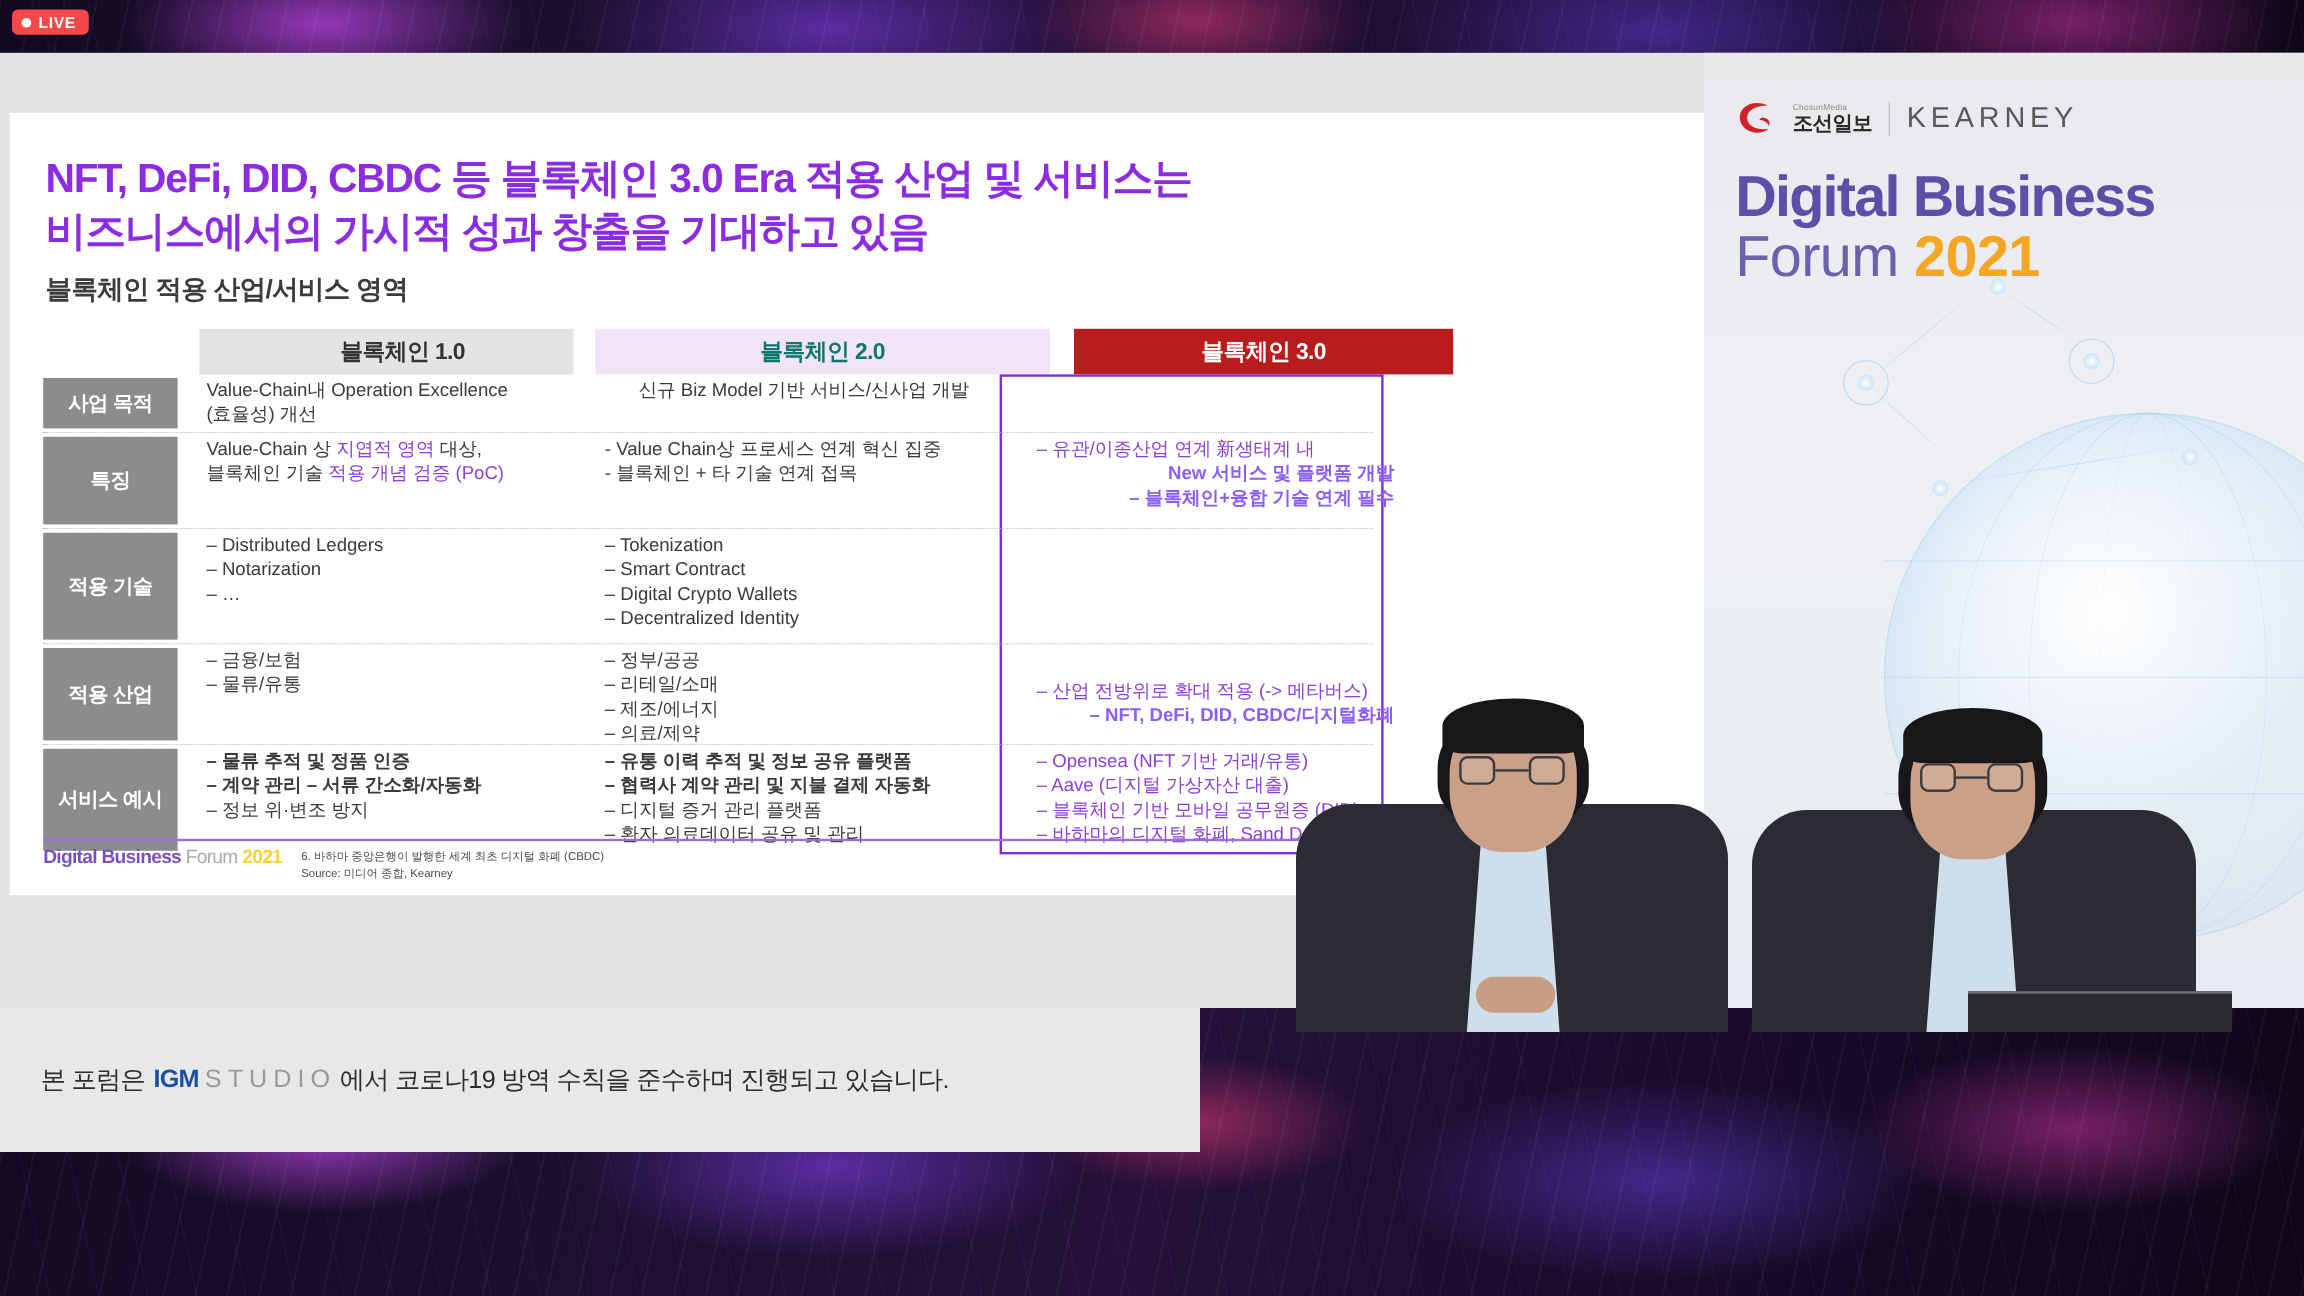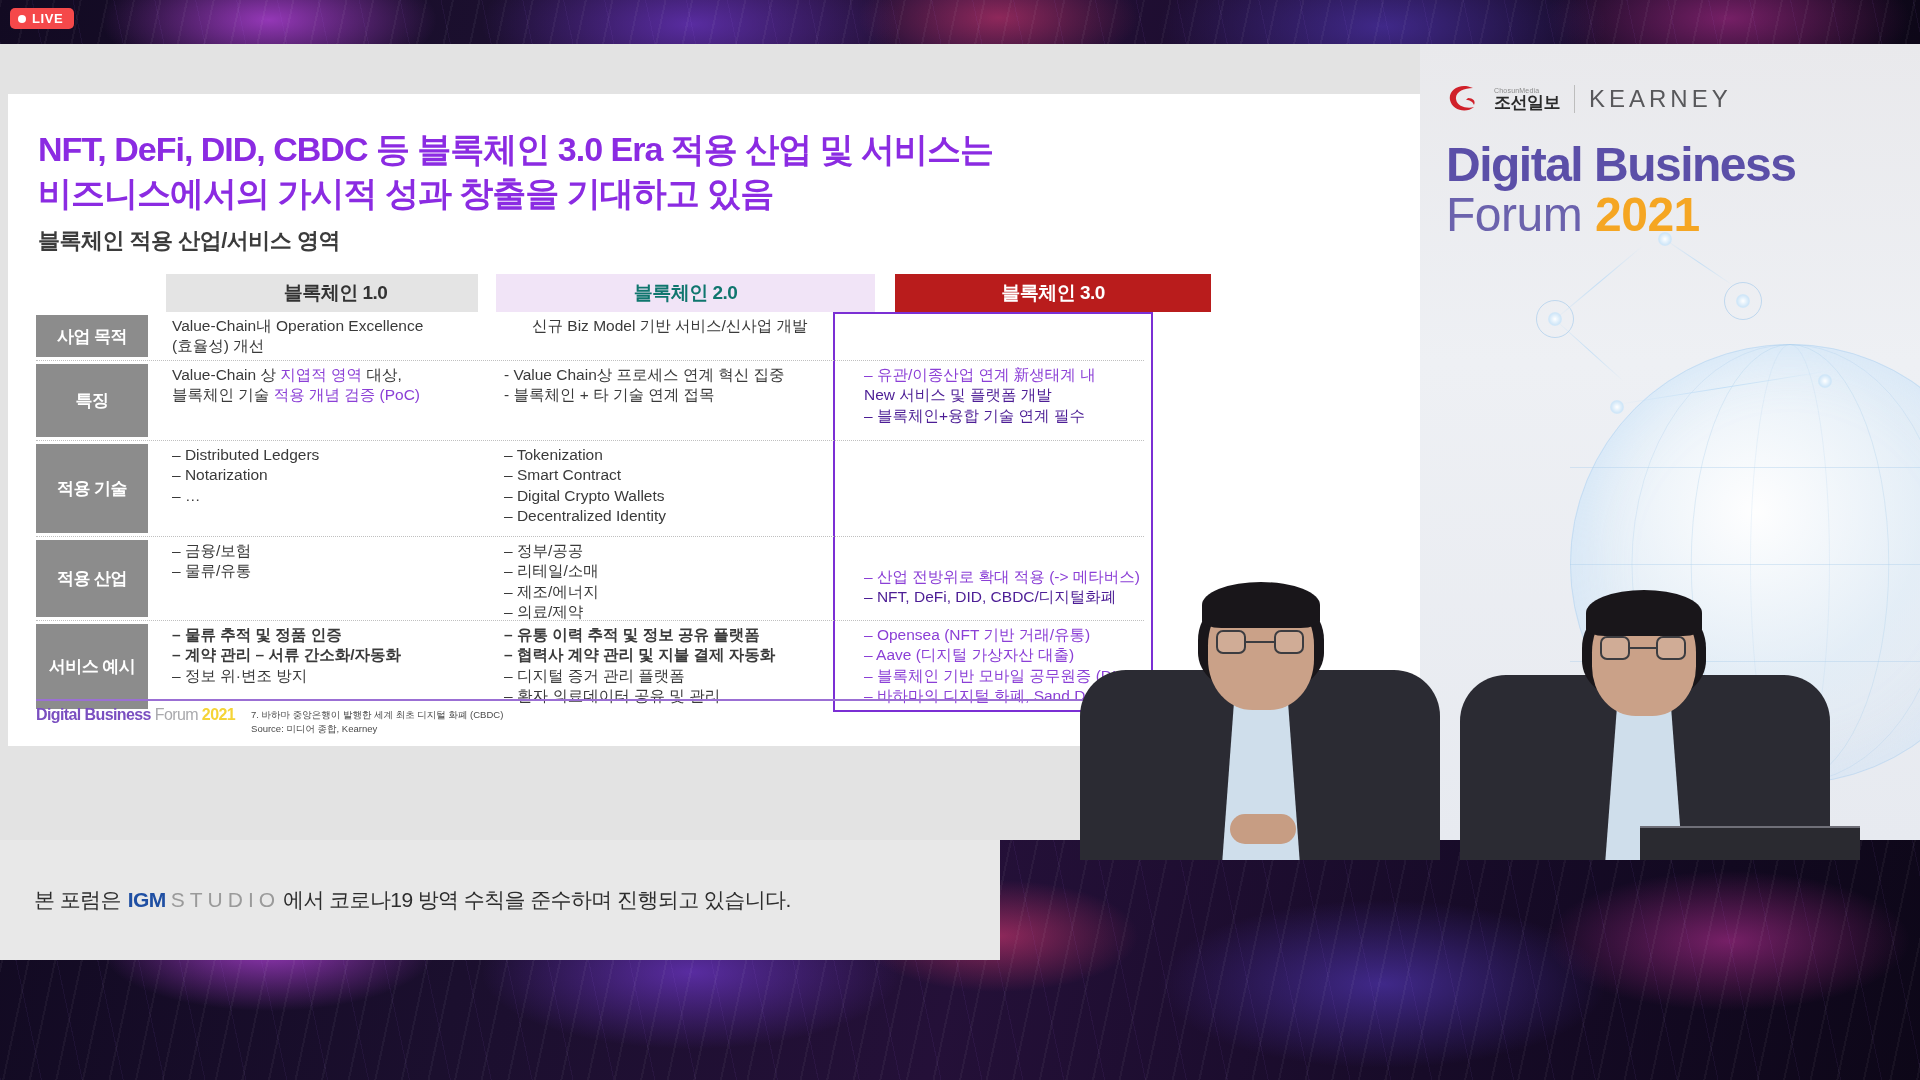--- a/index.html
+++ b/index.html
@@ -144,21 +144,21 @@
     margin-top:3px; margin-bottom:3px;
   }
   .cell { flex:none; padding: 4px 4px 8px 8px; font-size: 15.5px; color:#3a3a3a; line-height:1.32; }
   .c1 { width: 330px; }
   .c2 { width: 330px; margin-left: 2px; }
   .c3 { width: 318px; margin-left: 22px; padding-left: 16px; }
   .dashed-sep { border-top: 1px dotted #c0c0c0; }
   .li { white-space: nowrap; }
   .b { font-weight: bold; }
   .pur { color:#8b3fd6; }
-  .pur-b { color:#4c1d95; font-weight:normal; }
+  .pur-b { color:#8b5cf6; font-weight:bold;text-align:right; }
 
   
   .hl-box {
     position:absolute; left: 797px; top: 0px; width: 320px; height: 100%;
     border: 2.5px solid #7b2fd4; pointer-events:none;
   }
 
   
   .slide-footline { position:absolute; left: 28px; top: 605px; width: 1108px; height:2px; background:#9b6fd4; }
   .slide-foot { position:absolute; left: 28px; top: 612px; display:flex; align-items:flex-start; gap: 16px; }
@@ -362,21 +362,21 @@
     </div>
 
     <div class="slide-footline"></div>
     <div class="slide-foot">
       <div class="foot-logo">
         <span class="fl-b">Digital Business</span>
         <span class="fl-f">Forum</span>
         <span class="fl-y">2021</span>
       </div>
       <div class="foot-note">
-        <div>7. 바하마 중앙은행이 발행한 세계 최초 디지털 화폐 (CBDC)</div>
+        <div>6. 바하마 중앙은행이 발행한 세계 최초 디지털 화폐 (CBDC)</div>
         <div>Source: 미디어 종합, Kearney</div>
       </div>
     </div>
   </div>
 
   <div class="presenters">
 
     <div class="person" style="left:60px;width:400px;height:300px">
       <div class="p-body" style="left:20px;bottom:0;width:360px;height:190px"></div>
       <div class="p-shirt" style="left:155px;bottom:0;width:92px;height:175px;clip-path:polygon(22% 0,78% 0,92% 100%,8% 100%)"></div>

